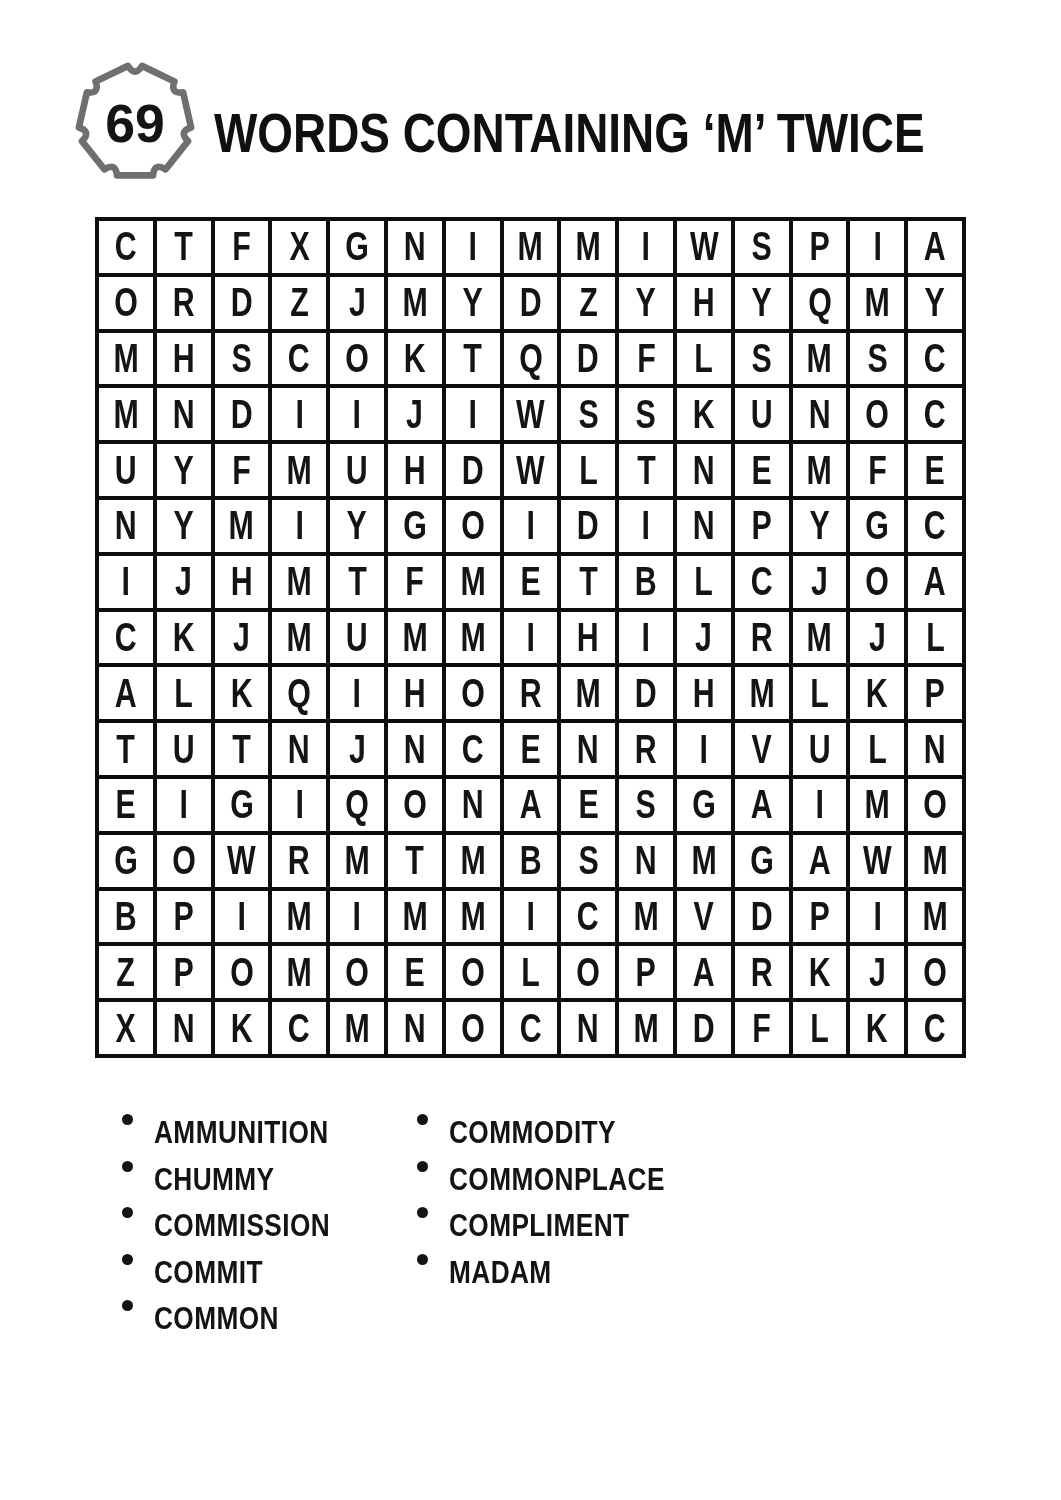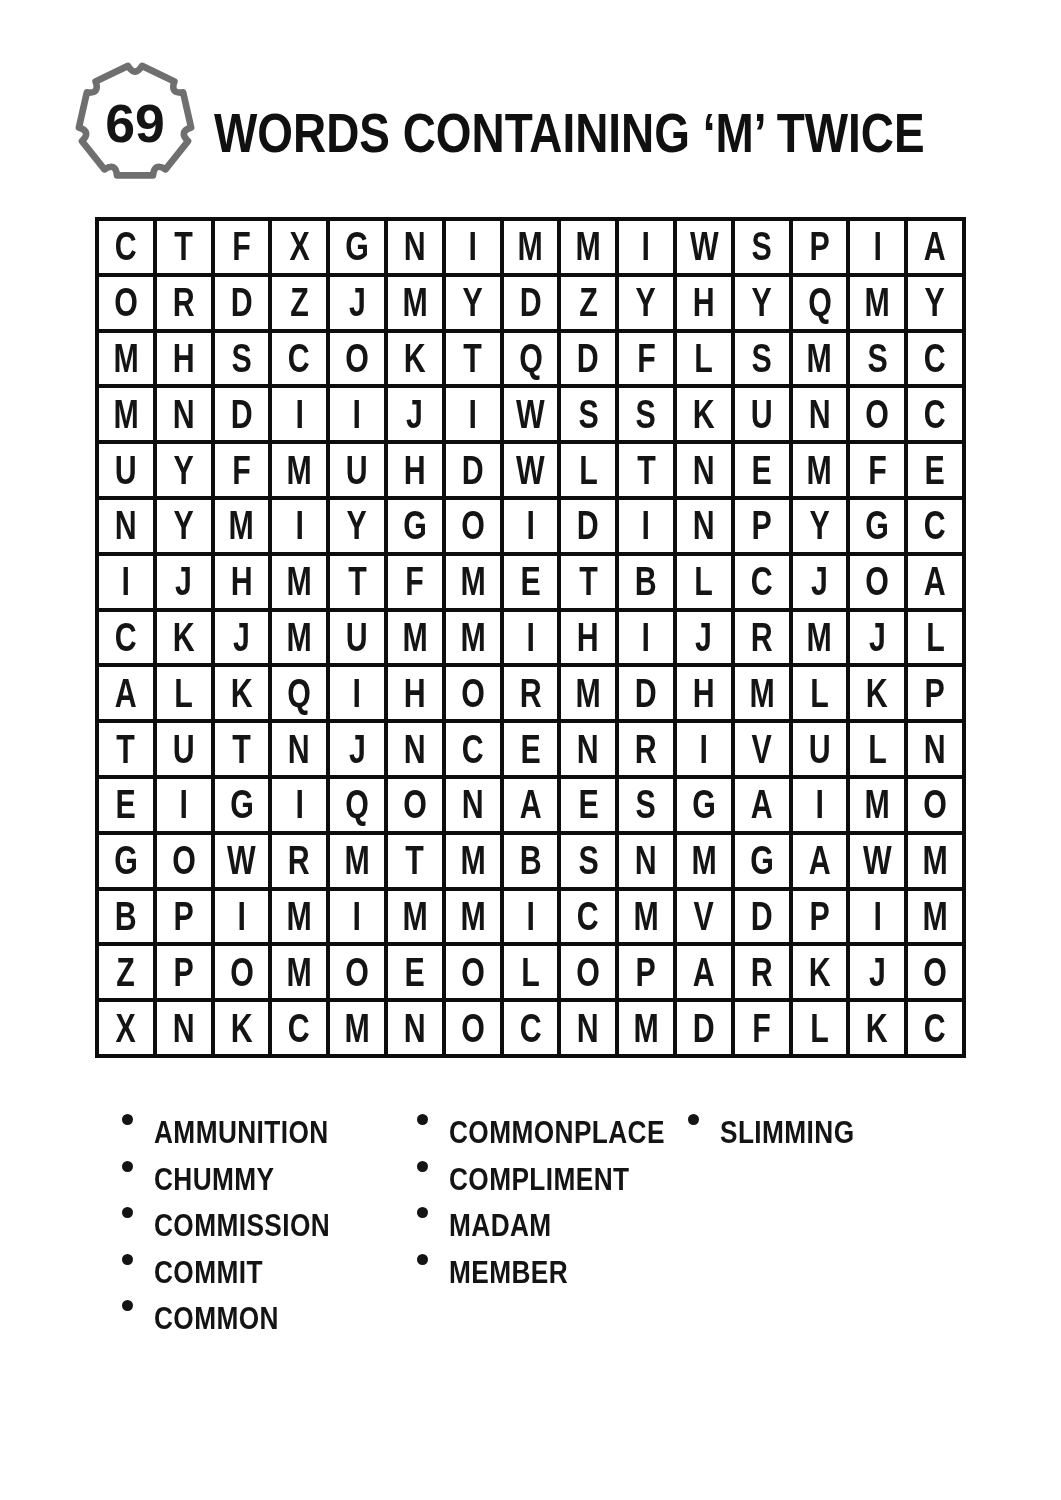--- a/index.html
+++ b/index.html
@@ -789,35 +789,31 @@
         <span class="word-label">COMMIT</span>
       </div>
       <div class="word-item">
         <span class="bullet"></span>
         <span class="word-label">COMMON</span>
       </div>
     </div>
   <div class="word-column c2">
       <div class="word-item">
         <span class="bullet"></span>
+        <span class="word-label">COMMODITY</span>
+      </div>
+      <div class="word-item">
+        <span class="bullet"></span>
         <span class="word-label">COMMONPLACE</span>
       </div>
       <div class="word-item">
         <span class="bullet"></span>
         <span class="word-label">COMPLIMENT</span>
       </div>
       <div class="word-item">
         <span class="bullet"></span>
         <span class="word-label">MADAM</span>
       </div>
-      <div class="word-item">
-        <span class="bullet"></span>
-        <span class="word-label">MEMBER</span>
-      </div>
     </div>
   <div class="word-column c3">
-      <div class="word-item">
-        <span class="bullet"></span>
-        <span class="word-label">SLIMMING</span>
-      </div>
     </div>
 
 </div>
 
 </body></html>

